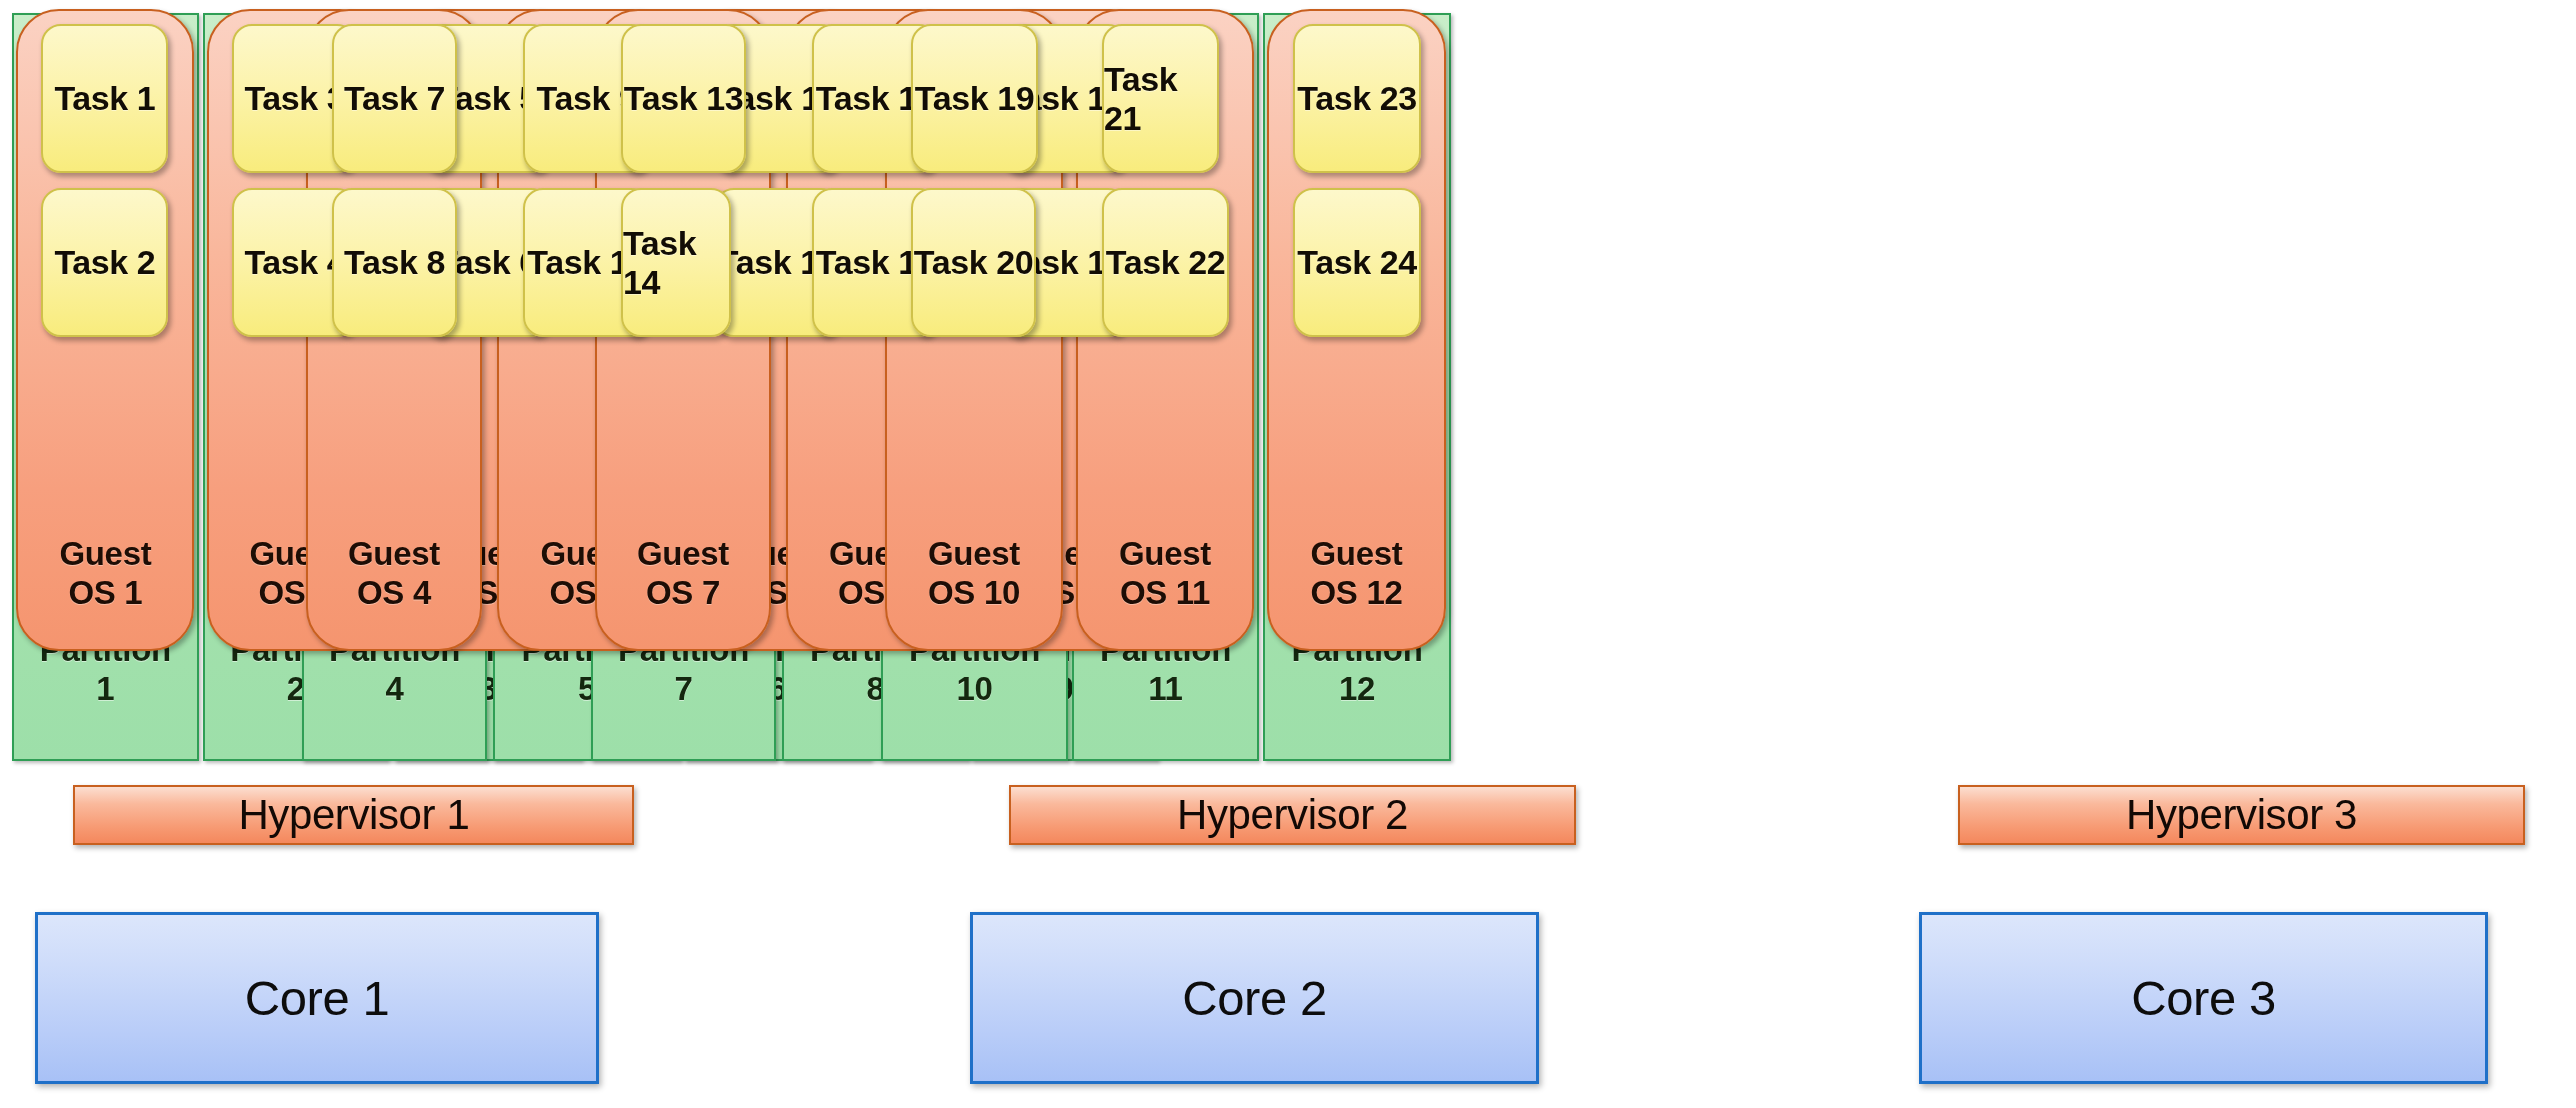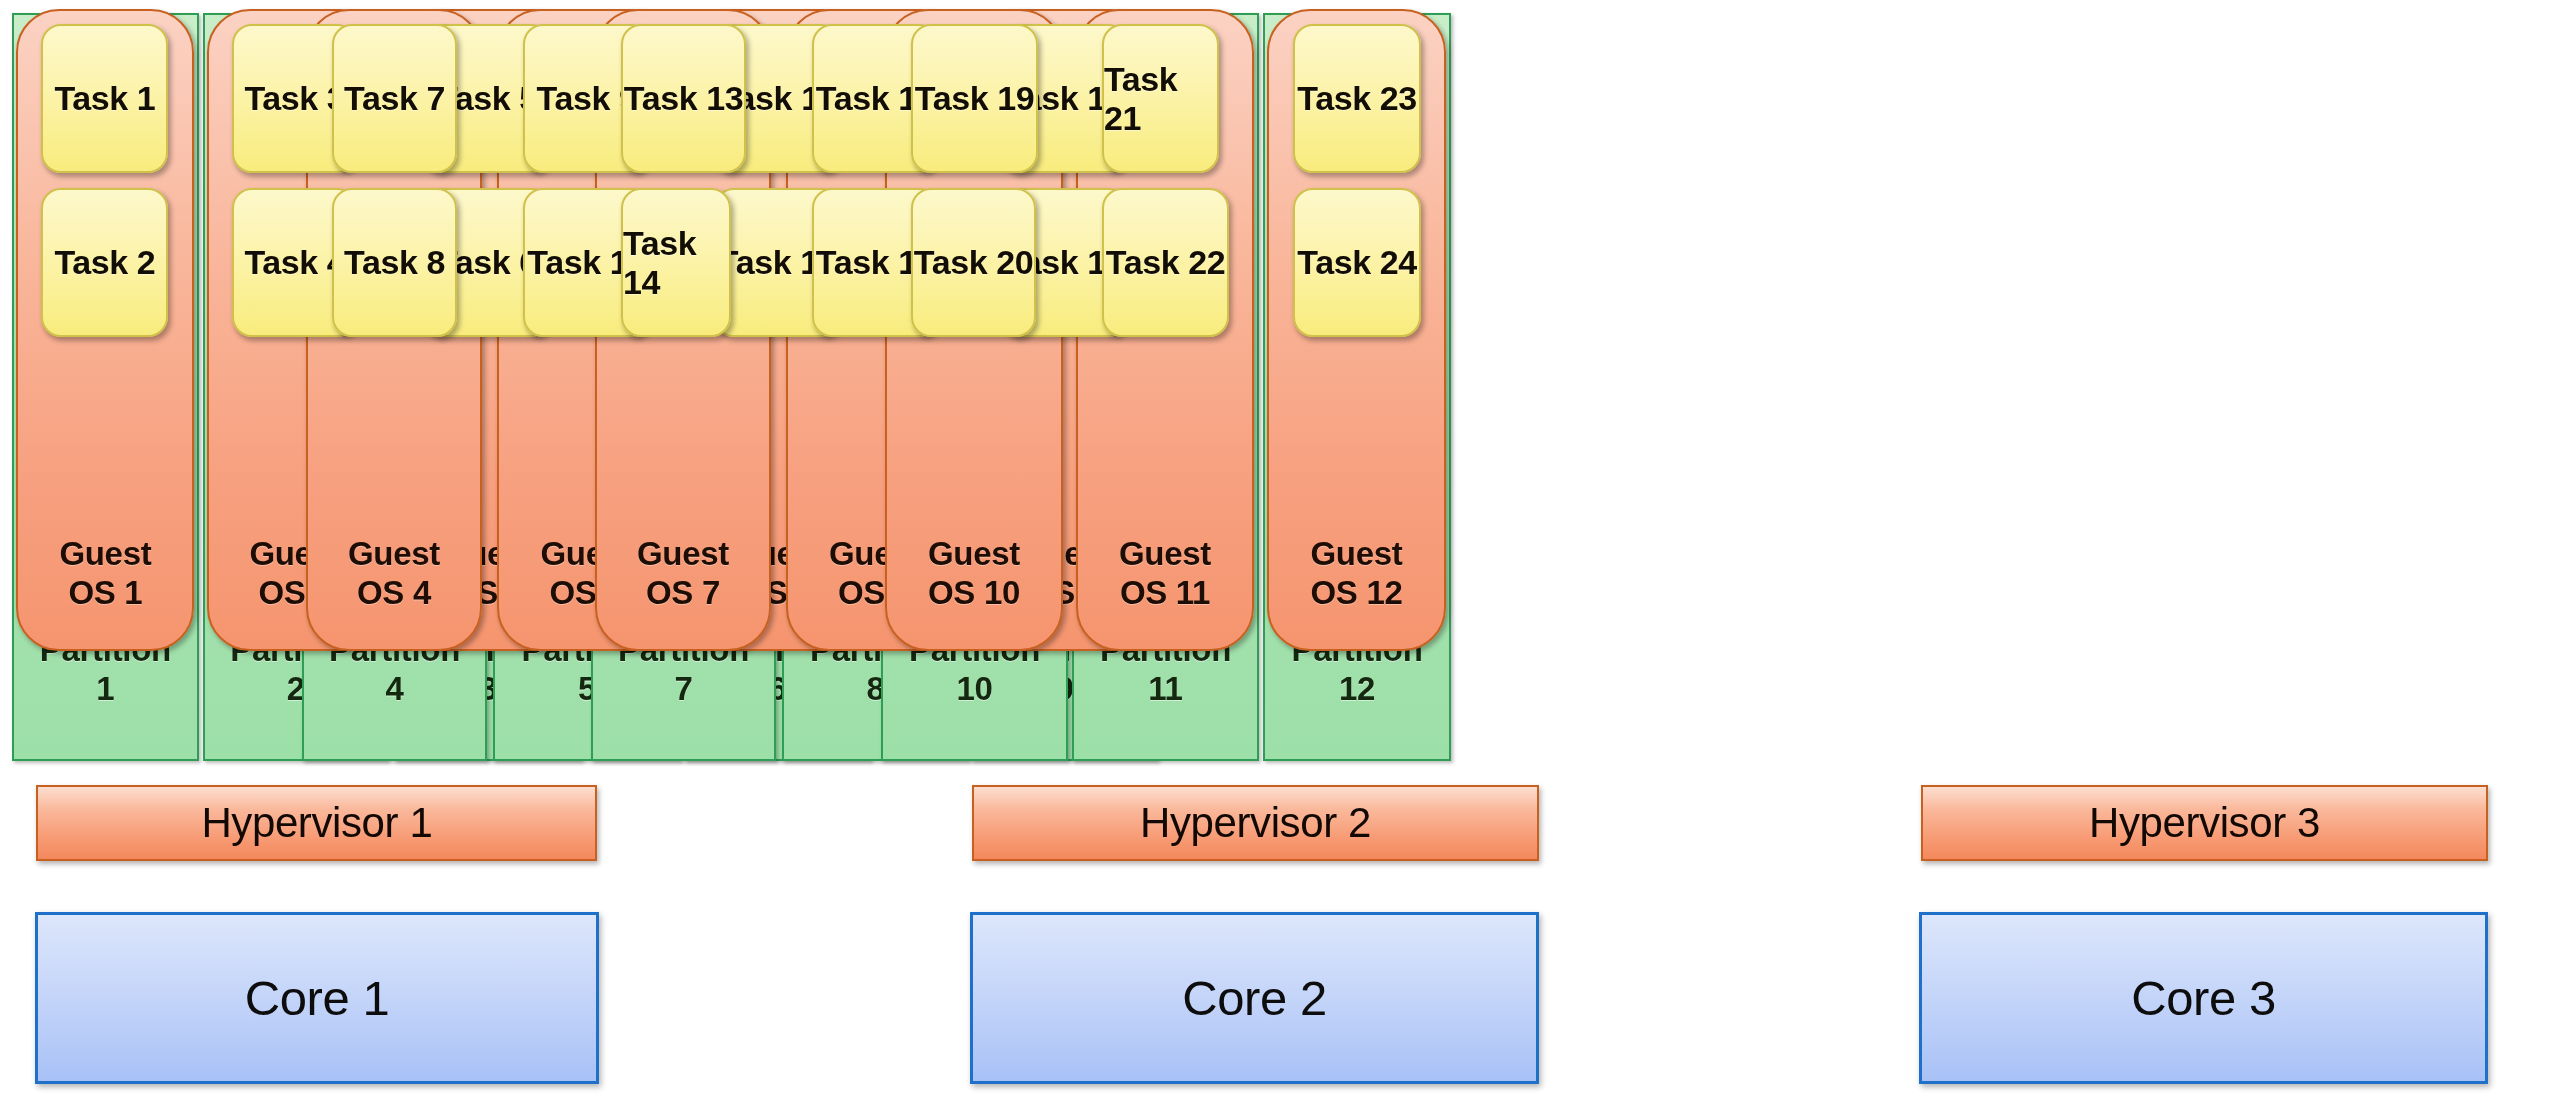--- a/index.html
+++ b/index.html
@@ -98,29 +98,30 @@
     font-weight: 700;
     color: #120d05;
     letter-spacing: -0.4px;
     text-shadow: 0 0.7px 0 rgba(255,255,255,0.45);
   }
 
   
   .hypervisor {
     position: absolute;
     top: 785px;
-    height: 76px;
+    height: 60px;
     background: linear-gradient(180deg, #fcded0 0%, #fab99c 30%, #f79a73 72%, #f4885d 100%);
     border: 2.2px solid #c8601f;
     box-sizing: border-box;
     box-shadow: 2.2px 3px 5.2px rgba(0,0,0,0.30);
     display: flex;
     align-items: center;
     justify-content: center;
     z-index: 4;
+    margin-left: 37px;
   }
   .hypervisor-label {
     font-size: 42px;
     font-weight: 400;
     color: #120905;
     letter-spacing: -0.4px;
   }
 
   
   .core {

